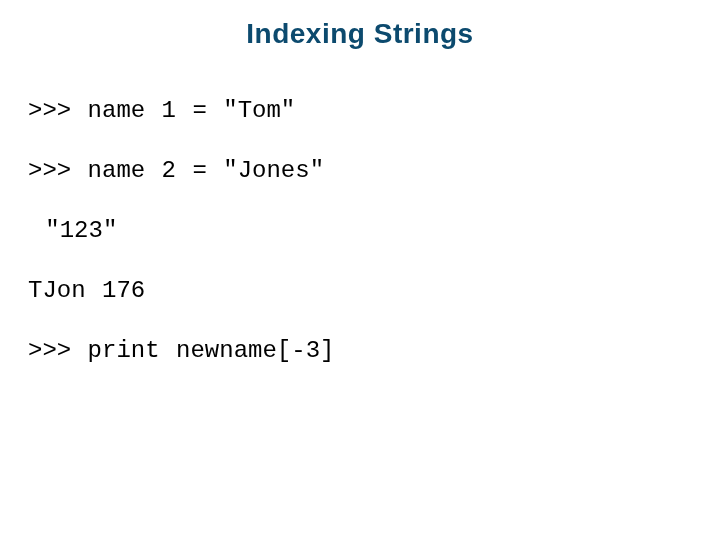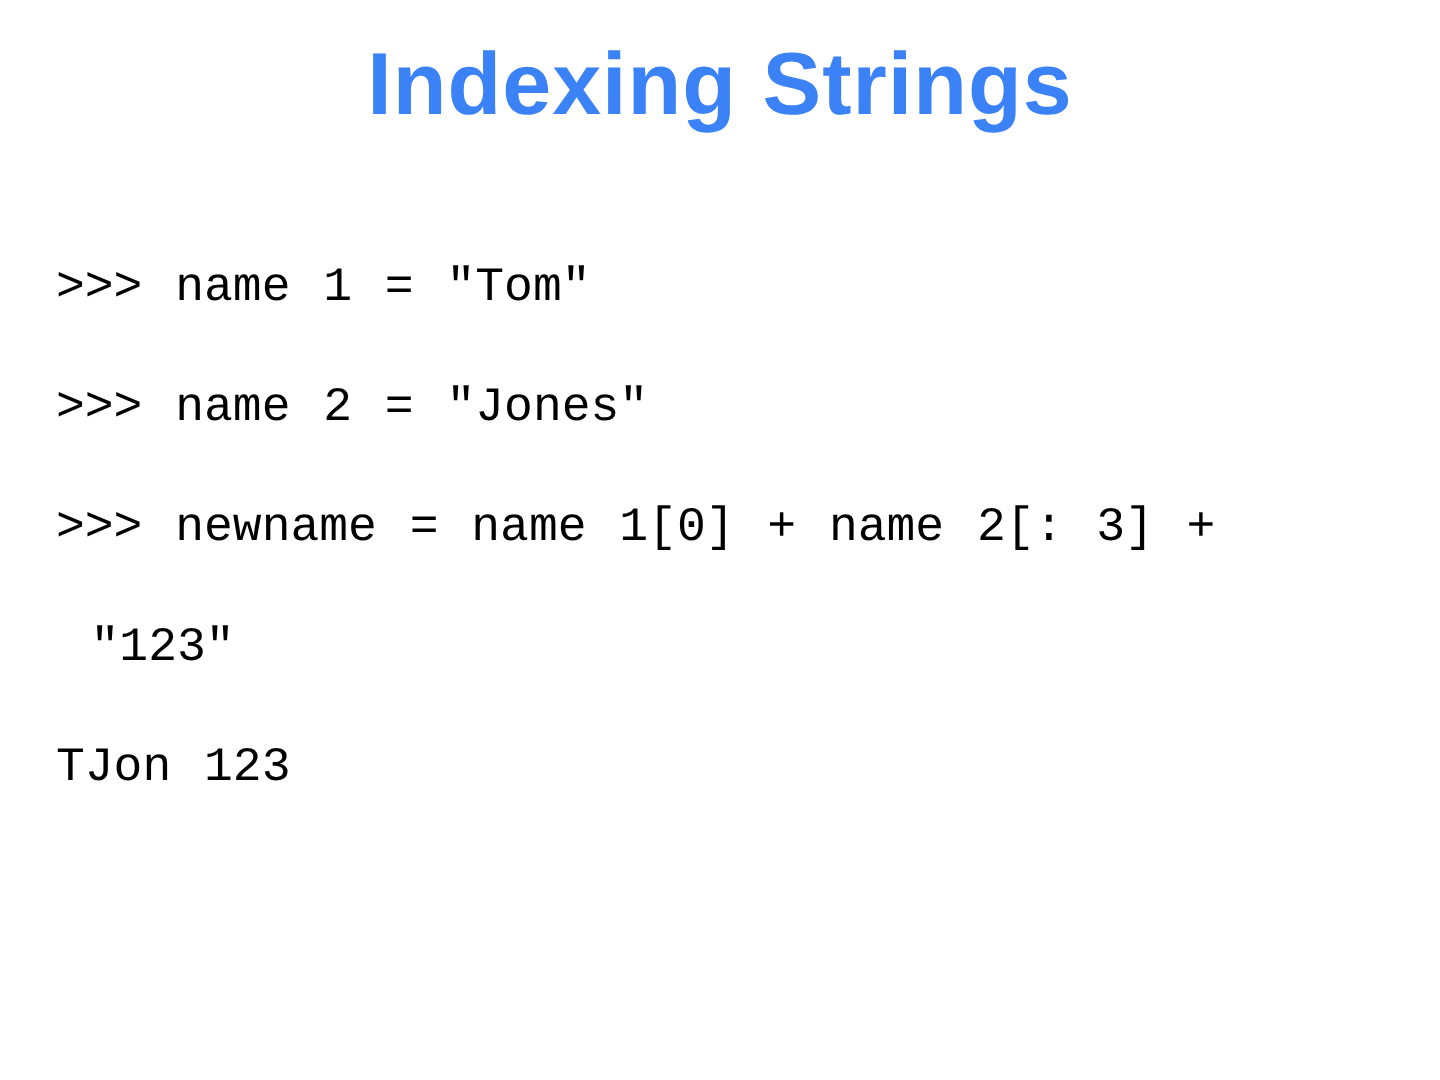--- a/index.html
+++ b/index.html
@@ -3,24 +3,24 @@
 <meta charset="utf-8">
 <style>
   * { margin: 0; padding: 0; box-sizing: border-box; }
   html, body { width: 720px; height: 540px; }
   body {
     background: #ffffff;
     font-family: Arial, Helvetica, sans-serif;
     padding: 18px 28px;
   }
   .title {
-    font-size: 44px;
+    font-size: 28px;
     text-align: center;
-    margin-bottom: 32px;
-    color: #3b82f6;
+    margin-bottom: 16px;
+    color: #0c4a6e;
     letter-spacing: 0.5px;
   }
   .code {
     font-family: "Courier New", Courier, monospace;
     font-size: 24px;
     line-height: 1.25;
     color: #000;
     white-space: pre-wrap;
     word-spacing: 2px;
   }
@@ -29,19 +29,19 @@
   }
 </style>
 </head>
 <body>
 
 <h1 class="title">Indexing Strings</h1>
 
 <div class="code">
 <div>&gt;&gt;&gt; name 1 = "Tom"</div>
 <div>&gt;&gt;&gt; name 2 = "Jones"</div>
-<div>&gt;&gt;&gt; newname = name 1[0] + name 2[: 3] + </div>
 <div class="cont">"123"</div>
-<div>TJon 123</div>
+<div>TJon 176</div>
+<div>&gt;&gt;&gt; print newname[-3]</div>
 
 
 
 </div>
 
 </body></html>

